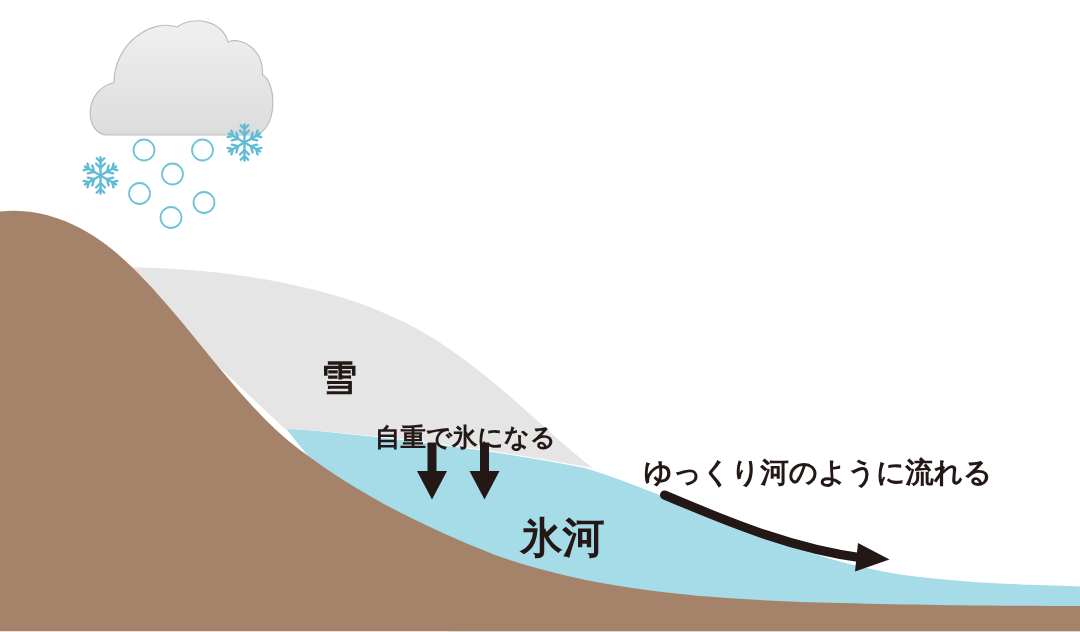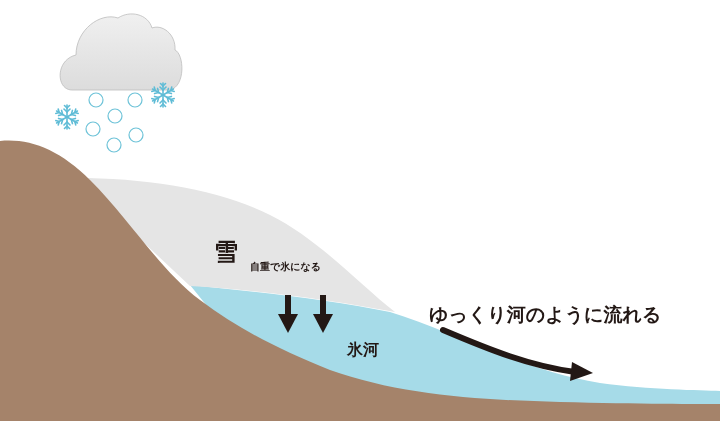--- a/index.html
+++ b/index.html
@@ -1,22 +1,22 @@
 <!DOCTYPE html>
 <html><head>
 <meta charset="utf-8">
 <style>
   html, body { margin:0; padding:0; background:#ffffff; }
   body { width:720px; height:421px; overflow:hidden; position:relative;
          font-family:"DejaVu Sans","Liberation Sans",sans-serif; }
   svg.scene { position:absolute; left:0; top:0; }
   .label { position:absolute; color:#231815; font-weight:bold; white-space:nowrap; }
   .lbl-snow { left:214px; top:236px; font-size:24px; }
-  .lbl-ice  { left:250px; top:260px; font-size:10px; }
-  .lbl-glacier { left:347px; top:340px; font-size:16px; }
+  .lbl-ice  { left:250px; top:280px; font-size:17px; }
+  .lbl-glacier { left:347px; top:340px; font-size:28px; }
   .lbl-flow { left:429px; top:302px; font-size:19px; }
 </style>
 </head>
 <body>
 
 <svg class="scene" width="720" height="421" viewBox="0 0 720 421">
   <defs>
     <linearGradient id="cloudGrad" x1="0" y1="0" x2="0" y2="1">
       <stop offset="0" stop-color="#f0f0f0"></stop>
       <stop offset="1" stop-color="#dcdcdc"></stop>

